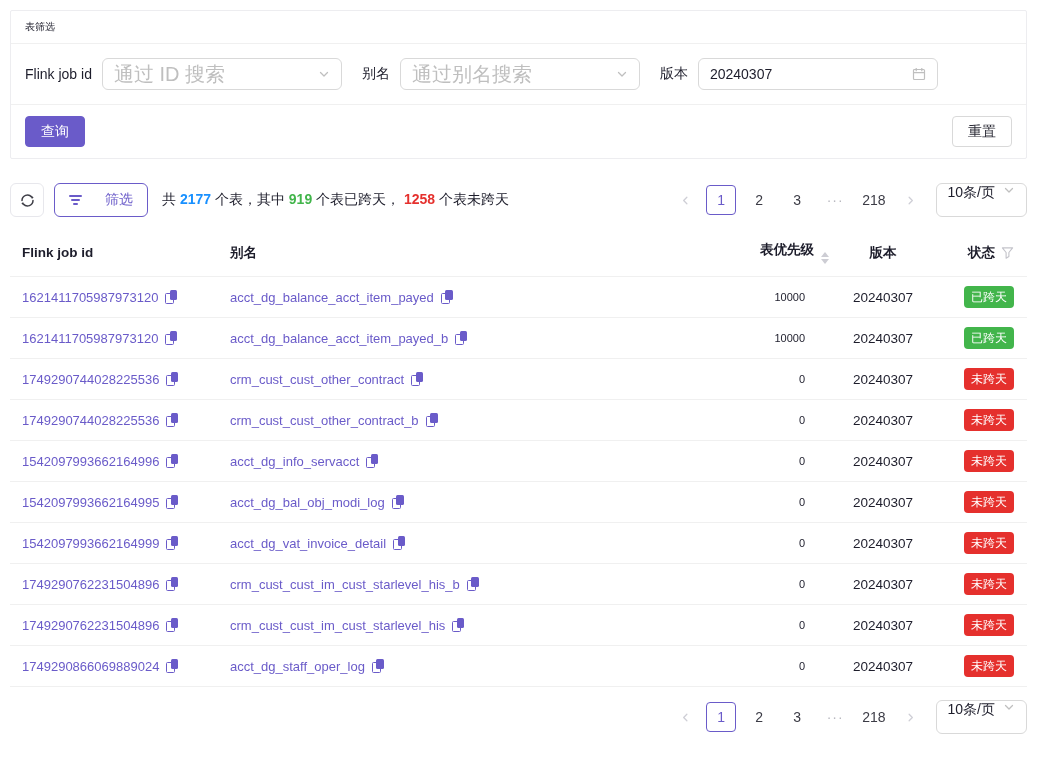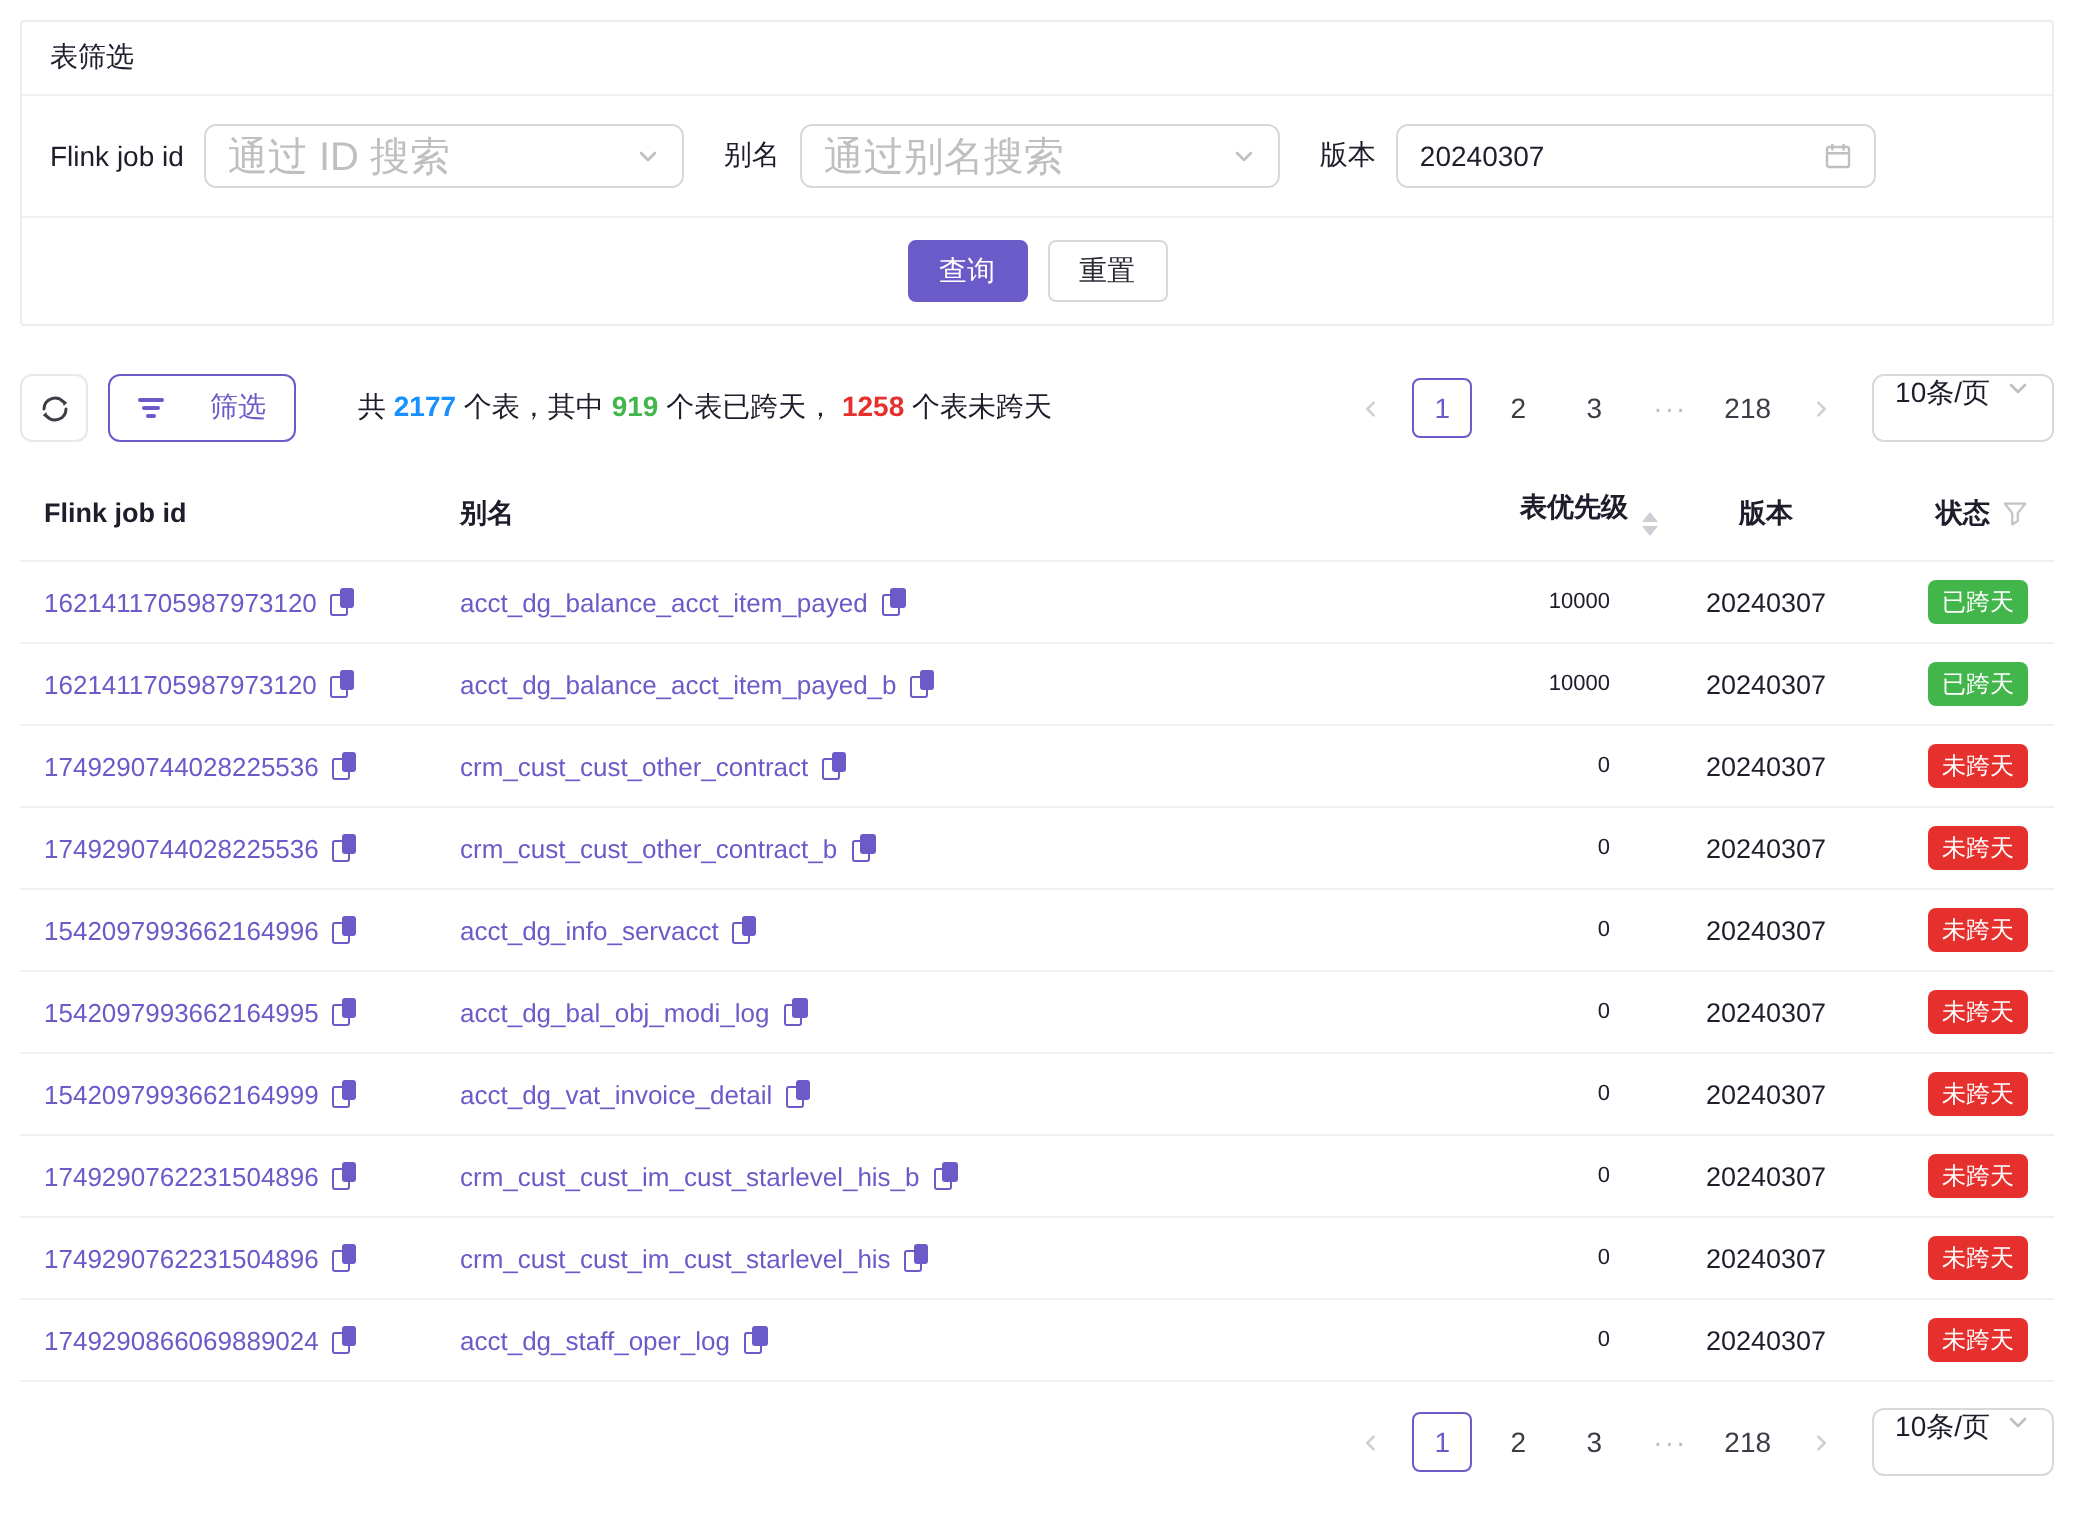--- a/index.html
+++ b/index.html
@@ -6,40 +6,40 @@
     --primary:#6a5bc9; --blue:#1890ff; --green:#42b54b; --red:#e5302d;
     --border:#d9d9d9; --border-light:#ededf0; --row-line:#f0f0f0;
     --text:#2a2a35; --text-dark:#1d1d2b; --muted:#bfbfbf; --icon-gray:#c3c3ca;
   }
   *{box-sizing:border-box;margin:0;padding:0}
   body{width:1037px;height:767px;background:#fff;font-family:"Liberation Sans","DejaVu Sans",sans-serif;color:var(--text);font-size:14px;overflow:hidden}
   .page{padding:10px 10px 0 10px}
 
   
   .filter-card{border:1px solid var(--border-light);border-radius:2px;background:#fff}
-  .card-title{padding:9px 14px;font-size:14px;color:var(--text-dark);border-bottom:1px solid var(--row-line)}
+  .card-title{padding:9px 14px;font-size:10px;color:var(--text-dark);border-bottom:1px solid var(--row-line)}
   .form-row{display:flex;align-items:center;padding:14px 14px;border-bottom:1px solid var(--row-line)}
   .form-item{display:flex;align-items:center}
   .form-item label{margin-right:10px;white-space:nowrap;color:var(--text-dark)}
   .form-item + .form-item{margin-left:20px}
   .select,.date-input{width:240px;height:32px;border:1px solid var(--border);border-radius:6px;display:flex;align-items:center;padding:0 11px;background:#fff;cursor:pointer}
   .select .placeholder{color:var(--muted);flex:1;font-size:20px;overflow:hidden;white-space:nowrap}
   .date-input .value{flex:1;color:var(--text-dark)}
-  .card-footer{display:flex;justify-content:center;align-items:center;gap:10px;padding:11px 14px}
+  .card-footer{display:flex;justify-content:space-between;align-items:center;gap:10px;padding:11px 14px}
   .btn{height:31px;padding:0 15px;border-radius:4px;border:1px solid var(--border);background:#fff;font-size:14px;color:var(--text);cursor:pointer;font-family:inherit}
   .btn.primary{background:var(--primary);border-color:var(--primary);color:#fff}
 
   
   .toolbar{display:flex;align-items:center;margin-top:24px}
   .icon-btn{width:34px;height:34px;border:1px solid #e7e7ec;border-radius:6px;background:#fff;display:flex;align-items:center;justify-content:center;cursor:pointer}
   .filter-btn{height:34px;margin-left:10px;padding:0 14px;border:1px solid var(--primary);border-radius:6px;background:#fff;color:var(--primary);font-size:14px;display:flex;align-items:center;gap:23px;cursor:pointer;font-family:inherit}
   .filter-lines{display:inline-flex;flex-direction:column;align-items:center;gap:2px}
   .filter-lines i{display:block;height:2px;background:var(--primary);border-radius:1px}
   .filter-lines i:nth-child(1){width:13px}.filter-lines i:nth-child(2){width:9px}.filter-lines i:nth-child(3){width:5px}
-  .stats{margin-left:31px;white-space:pre;color:var(--text-dark);font-size:14px}
+  .stats{margin-left:14px;white-space:pre;color:var(--text-dark);font-size:14px}
   .stats .blue{color:var(--blue);font-weight:700}
   .stats .green{color:var(--green);font-weight:700}
   .stats .red{color:var(--red);font-weight:700}
 
   
   .pagination{margin-left:auto;display:flex;align-items:center;gap:8px}
   .pg-item{min-width:30px;height:30px;display:flex;align-items:center;justify-content:center;border-radius:4px;color:#3c3c46;cursor:pointer;font-size:14px;padding:0 4px}
   .pg-item.active{border:1px solid var(--primary);color:var(--primary)}
   .pg-item.ellipsis{color:#b9b9c0;letter-spacing:1px}
   .pg-arrow{width:26px;height:30px;display:flex;align-items:center;justify-content:center;cursor:pointer}

